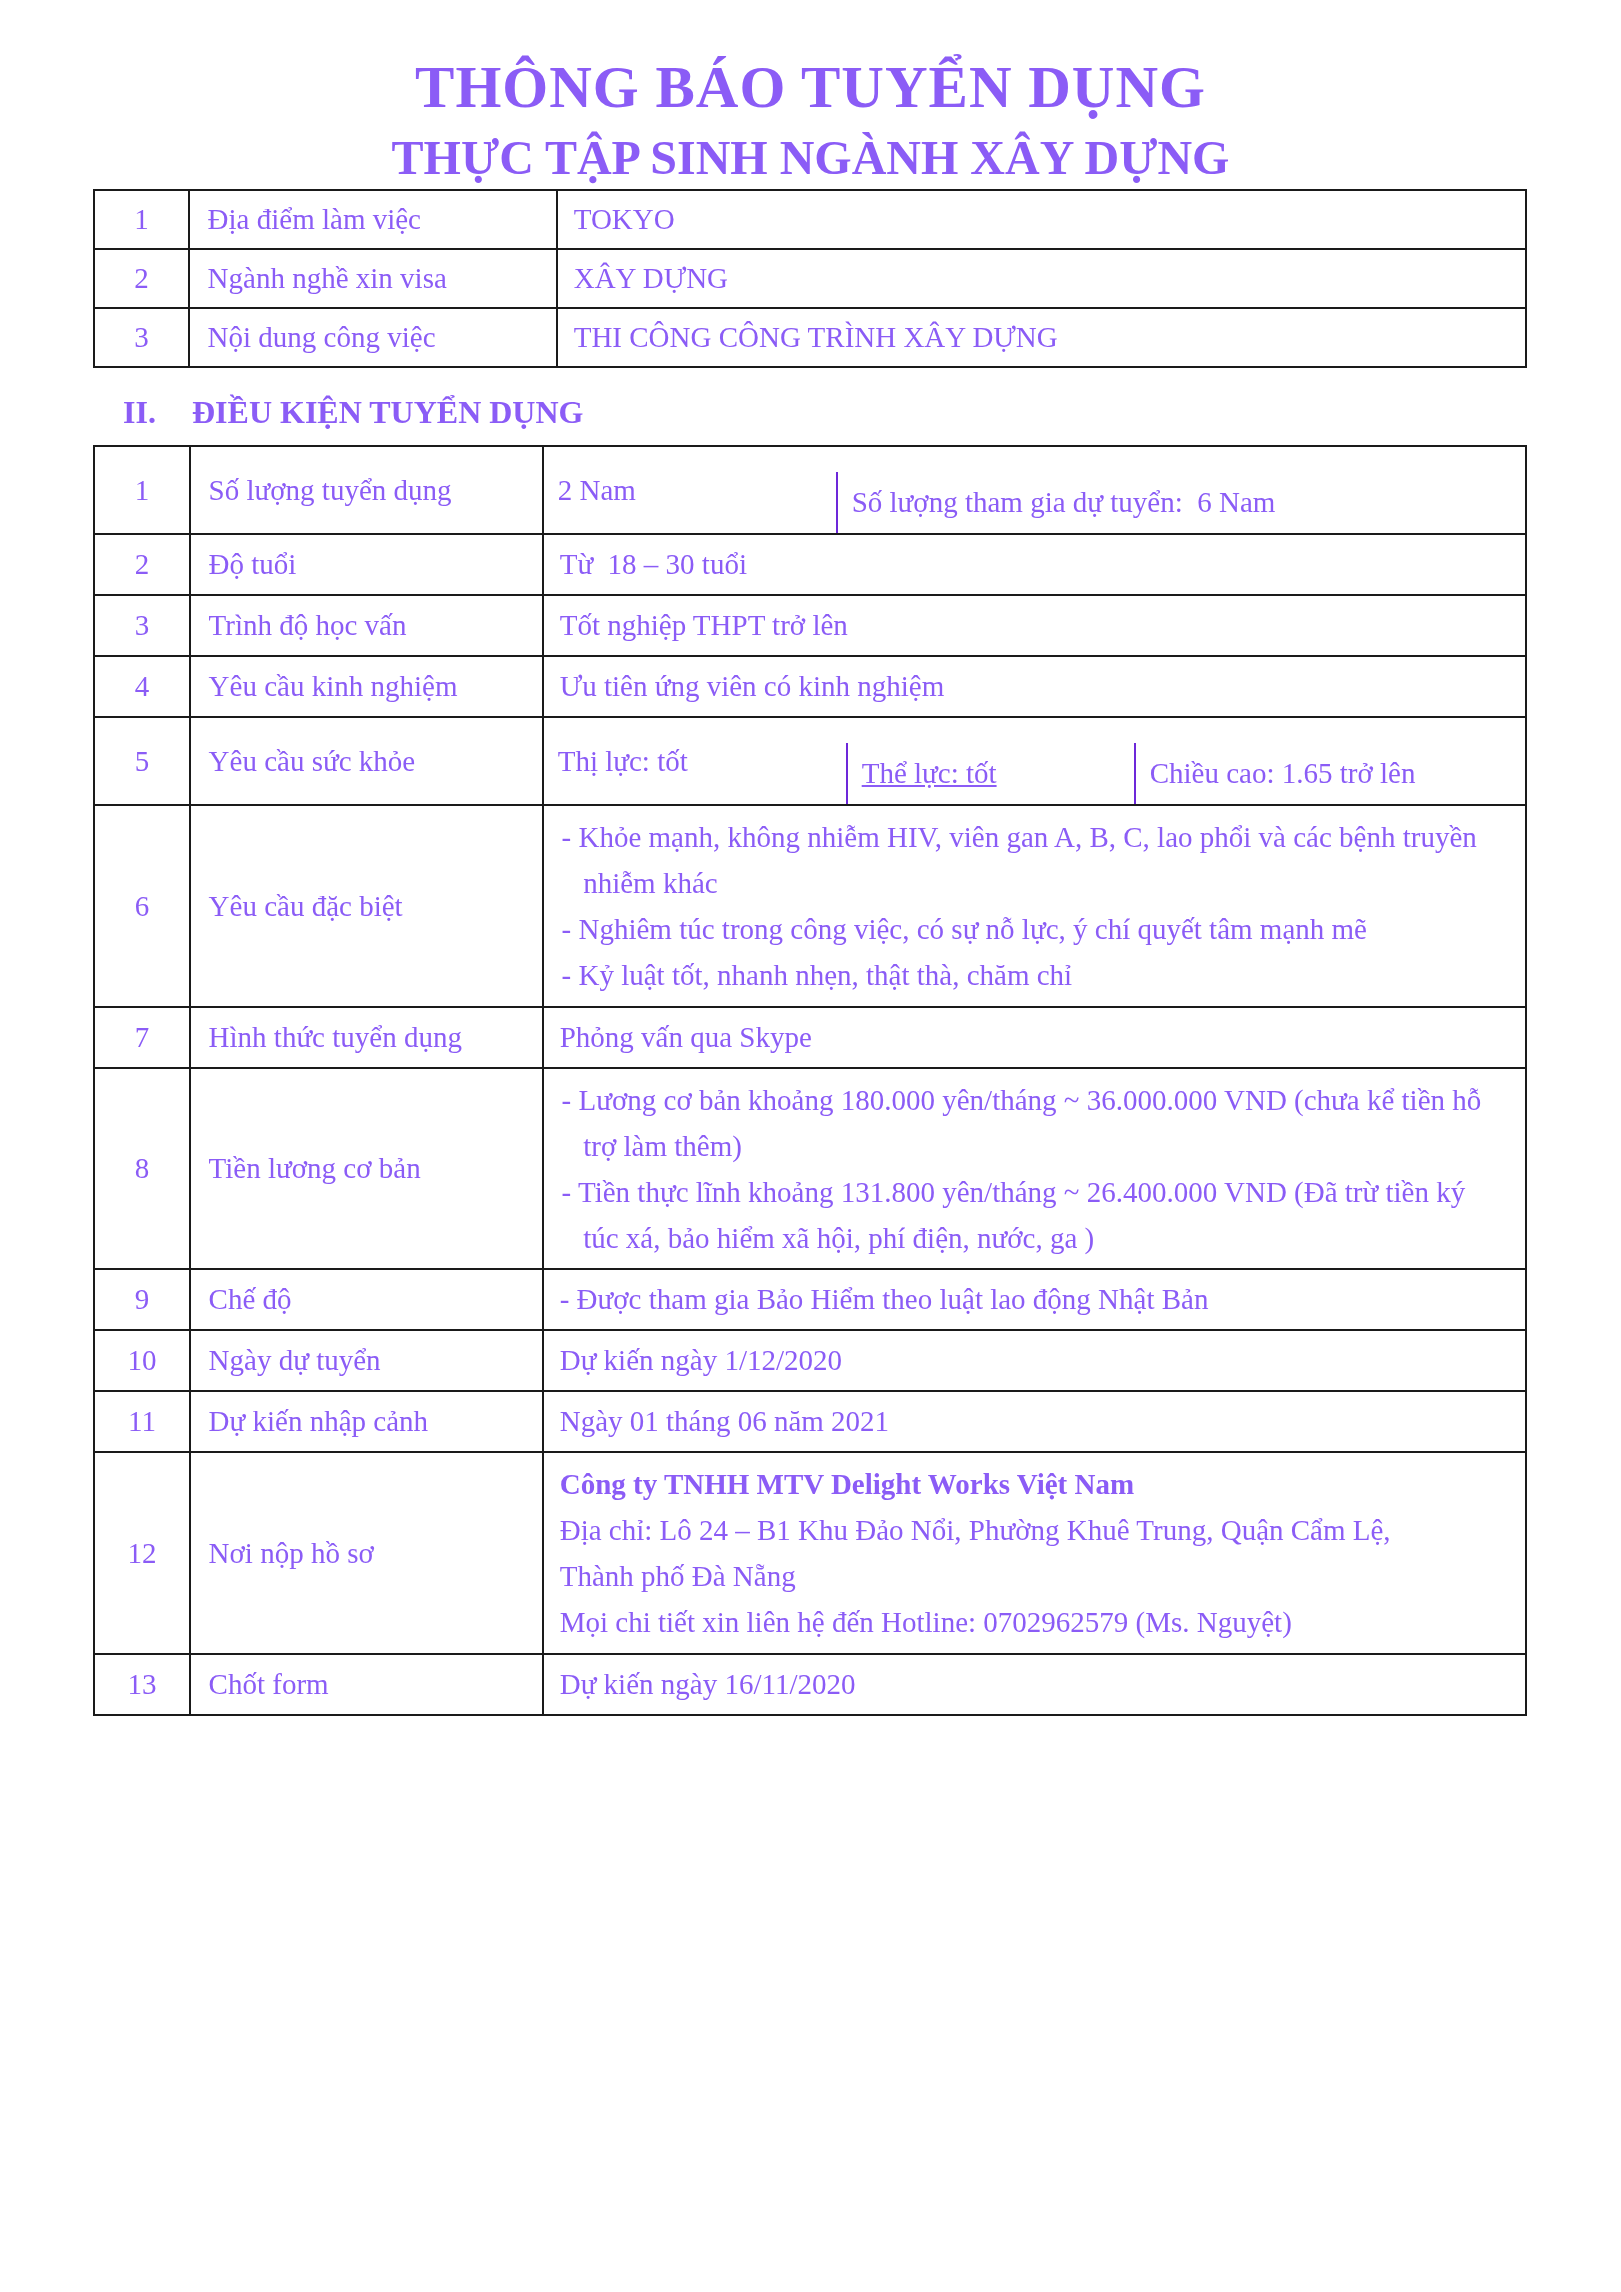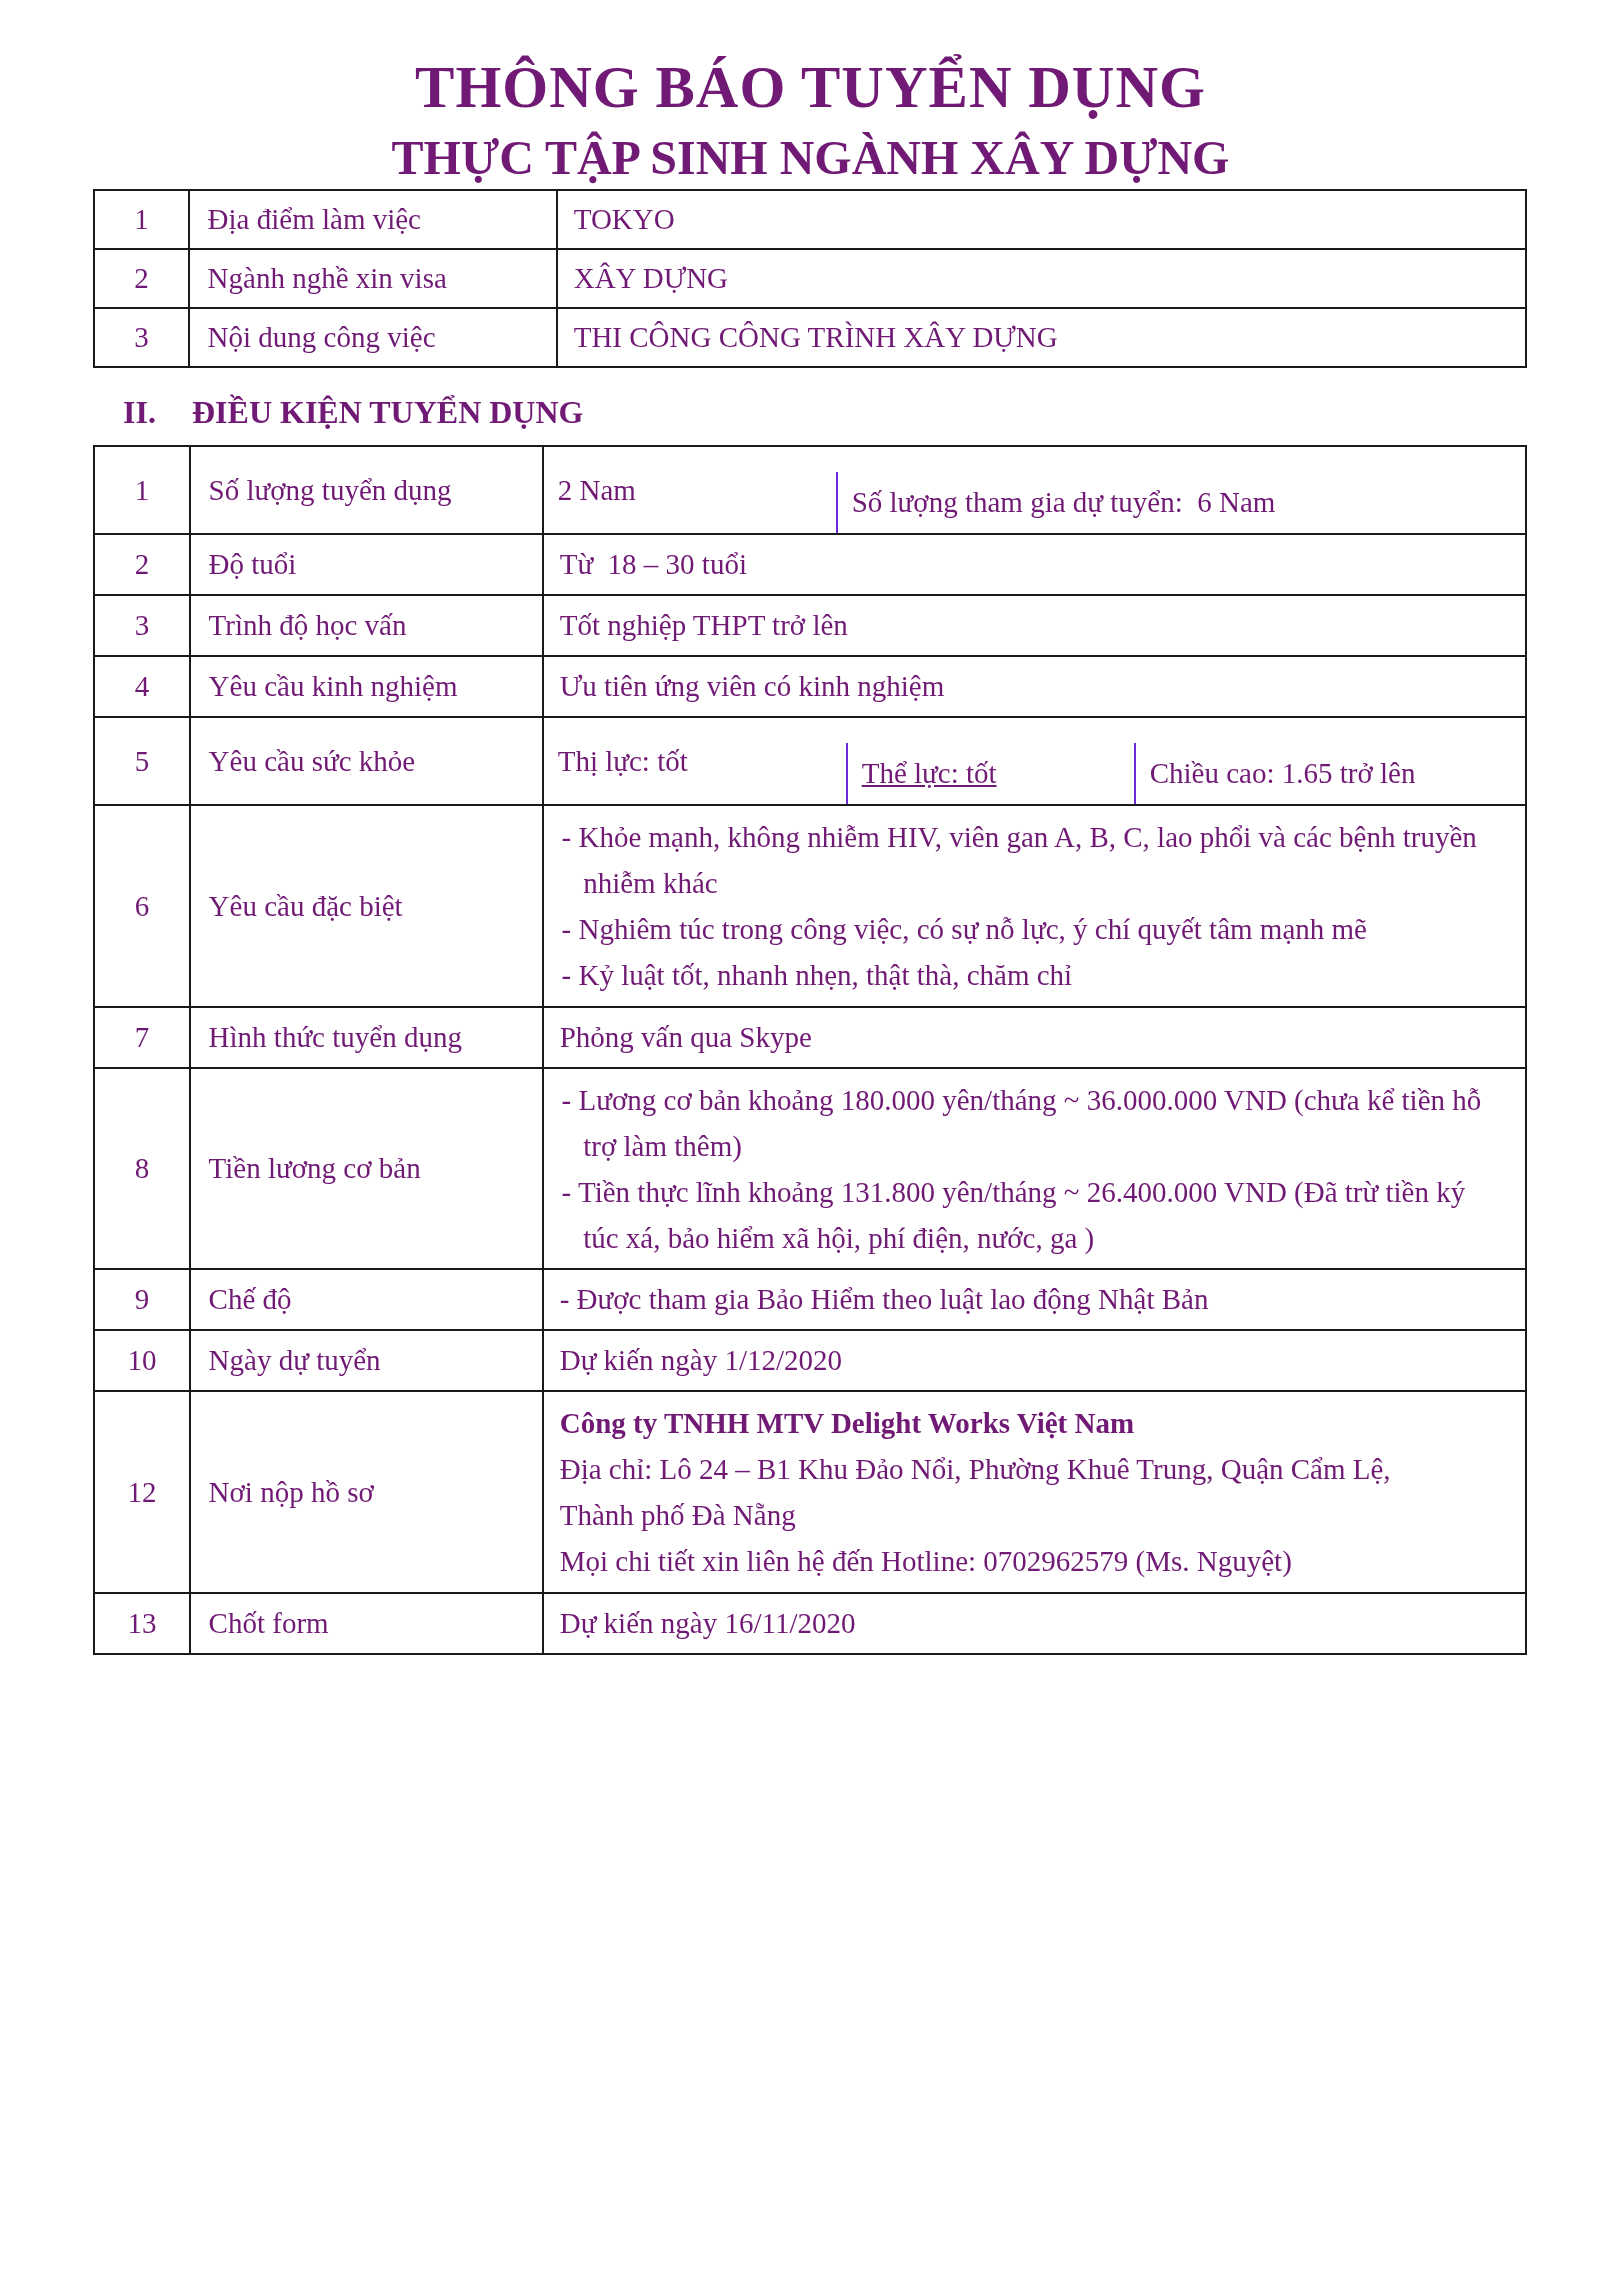--- a/index.html
+++ b/index.html
@@ -2,21 +2,21 @@
 <html><head>
 <meta charset="utf-8">
 <style>
   * { box-sizing: border-box; margin: 0; padding: 0; }
   html, body { background: #ffffff; }
   .page {
     position: relative;
     width: 1621px;
     height: 2293px;
     background: #ffffff;
-    color: #701a75;
+    color: #8b5cf6;
     font-family: "Liberation Serif", "DejaVu Serif", serif;
     font-size: 29px;
     overflow: hidden;
   }
   .titles { padding-top: 49px; text-align: center; font-weight: 700; }
   .title-main { font-size: 59px; line-height: 1.3; letter-spacing: 1px; }
   .title-sub  { font-size: 48px; line-height: 1.32; }
   .title-term { font-size: 41px; line-height: 1.4; }
 
   .section-heading { font-size: 32px; font-weight: 700; margin: 25.5px 0 14.7px 123px; }
@@ -178,20 +178,25 @@
       <td class="cell-label">Chế độ</td>
       <td class="cell-value">- Được tham gia Bảo Hiểm theo luật lao động Nhật Bản</td>
     </tr>
 
     <tr>
       <td class="cell-num">10</td>
       <td class="cell-label">Ngày dự tuyển</td>
       <td class="cell-value">Dự kiến ngày 1/12/2020</td>
     </tr>
 
+    <tr>
+      <td class="cell-num">11</td>
+      <td class="cell-label">Dự kiến nhập cảnh</td>
+      <td class="cell-value">Ngày 01 tháng 06 năm 2021</td>
+    </tr>
 
     <tr>
       <td class="cell-num">12</td>
       <td class="cell-label">Nơi nộp hồ sơ</td>
       <td class="center-block">
         <div class="company">Công ty TNHH MTV Delight Works Việt Nam</div>
         <div>Địa chỉ: Lô 24 – B1 Khu Đảo Nổi, Phường Khuê Trung, Quận Cẩm Lệ,</div>
         <div>Thành phố Đà Nẵng</div>
         <div>Mọi chi tiết xin liên hệ đến Hotline: 0702962579 (Ms. Nguyệt)</div>
       </td>

